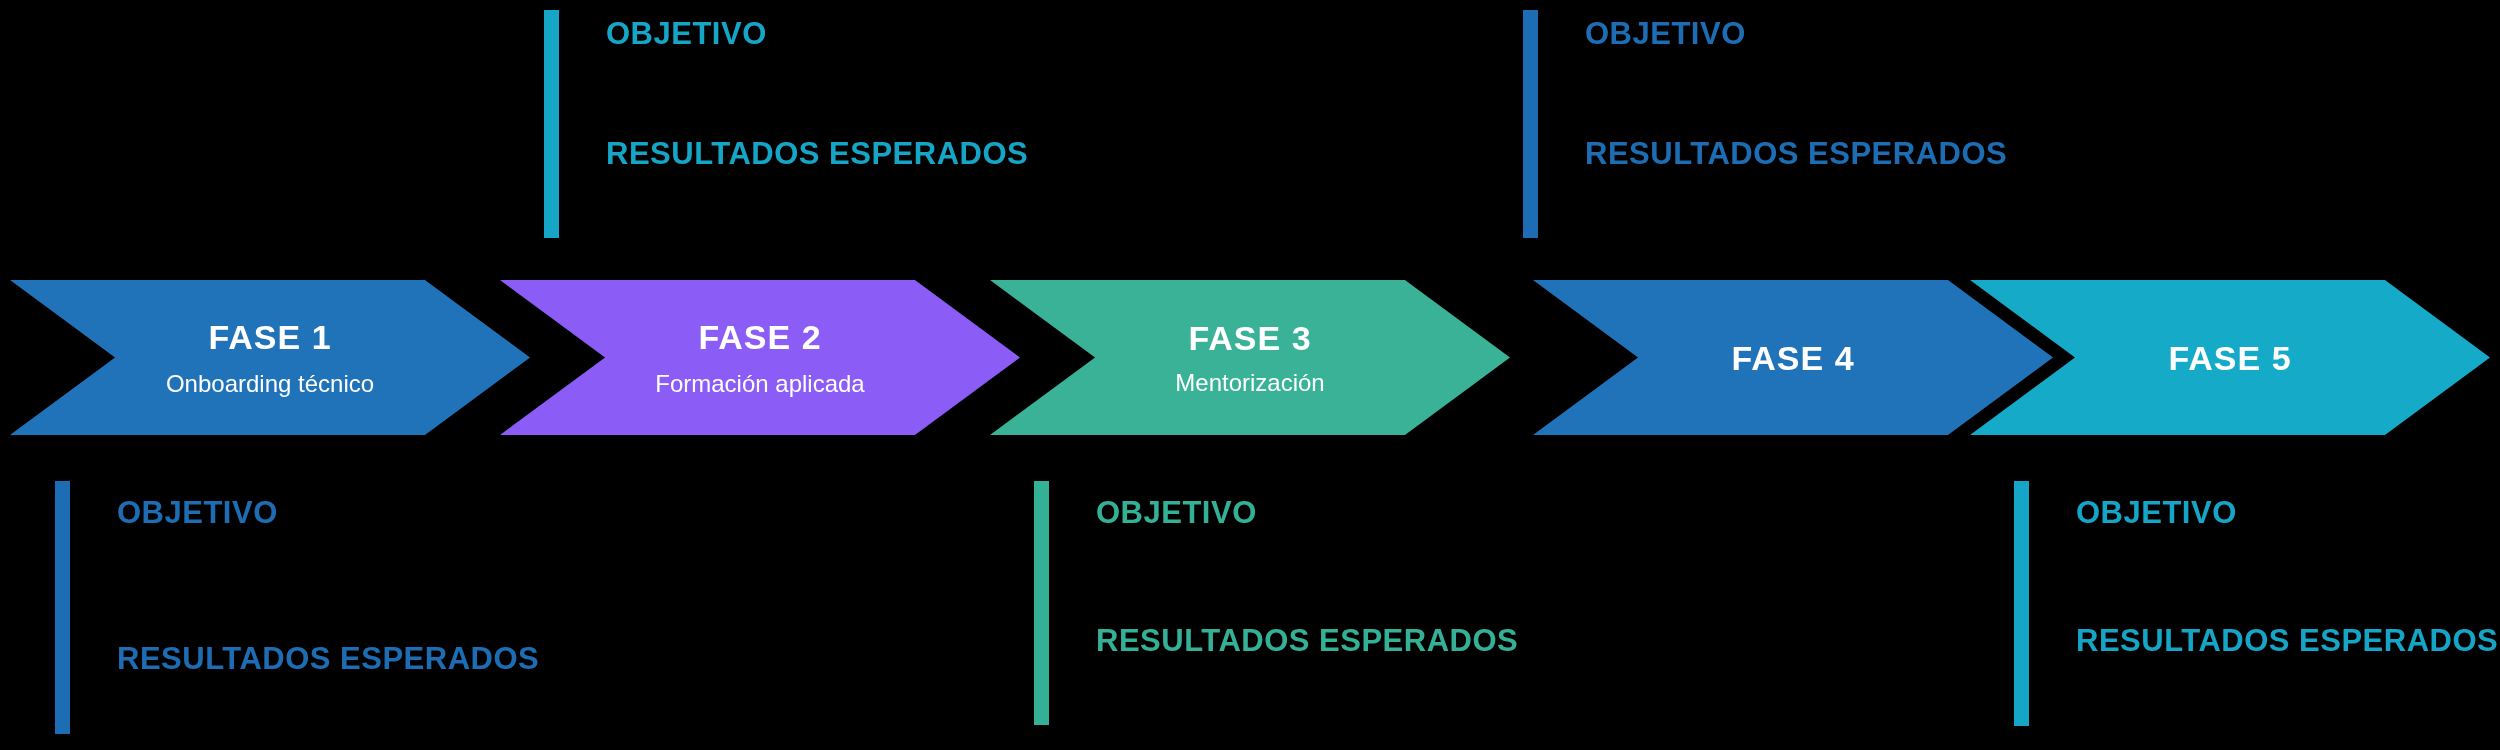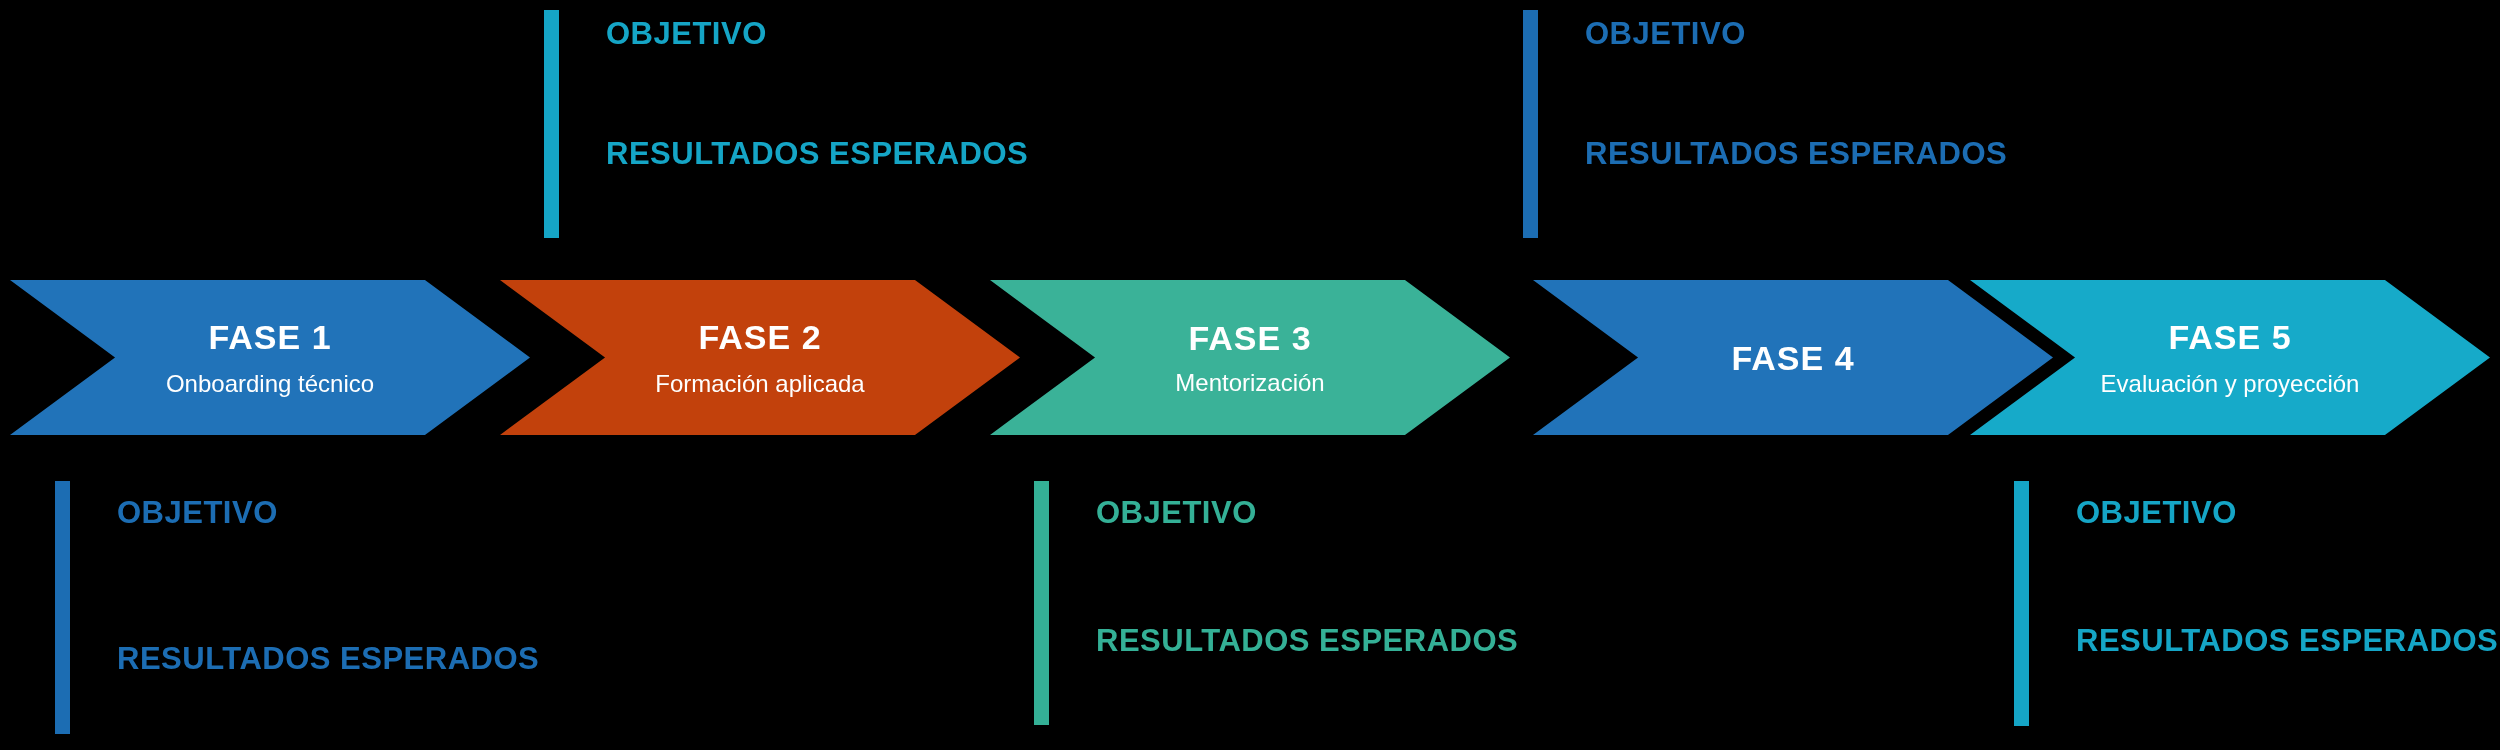--- a/index.html
+++ b/index.html
@@ -44,34 +44,33 @@
 </style>
 </head>
 <body>
 
 <div class="stage">
 
   <div class="chevron p1" style="background-color: rgb(33, 115, 185);">
     <div class="ph-label">FASE 1</div>
     <div class="ph-sub">Onboarding técnico</div>
   </div>
-  <div class="chevron p2" style="background-color: #c2410c;">
+  <div class="chevron p2" style="background-color: #8b5cf6;">
     <div class="ph-label">FASE 2</div>
     <div class="ph-sub">Formación aplicada</div>
   </div>
   <div class="chevron p3" style="background-color: rgb(58, 178, 152); gap: 16px;">
     <div class="ph-label">FASE 3</div>
     <div class="ph-sub">Mentorización</div>
   </div>
   <div class="chevron p4" style="background-color: rgb(33, 115, 185);">
     <div class="ph-label">FASE 4</div>
   </div>
   <div class="chevron p5" style="background-color: rgb(22, 170, 201);">
     <div class="ph-label">FASE 5</div>
-    <div class="ph-sub">Evaluación y proyección</div>
   </div>
 
   <div class="callout co-f2">
     <div class="bar" style="background-color: rgb(21, 165, 198);"></div>
     <div class="obj" style="color: rgb(21, 165, 198);">OBJETIVO</div>
     <div class="res" style="color: rgb(21, 165, 198);">RESULTADOS ESPERADOS</div>
   </div>
 
   <div class="callout co-f4">
     <div class="bar" style="background-color: rgb(28, 109, 179);"></div>

